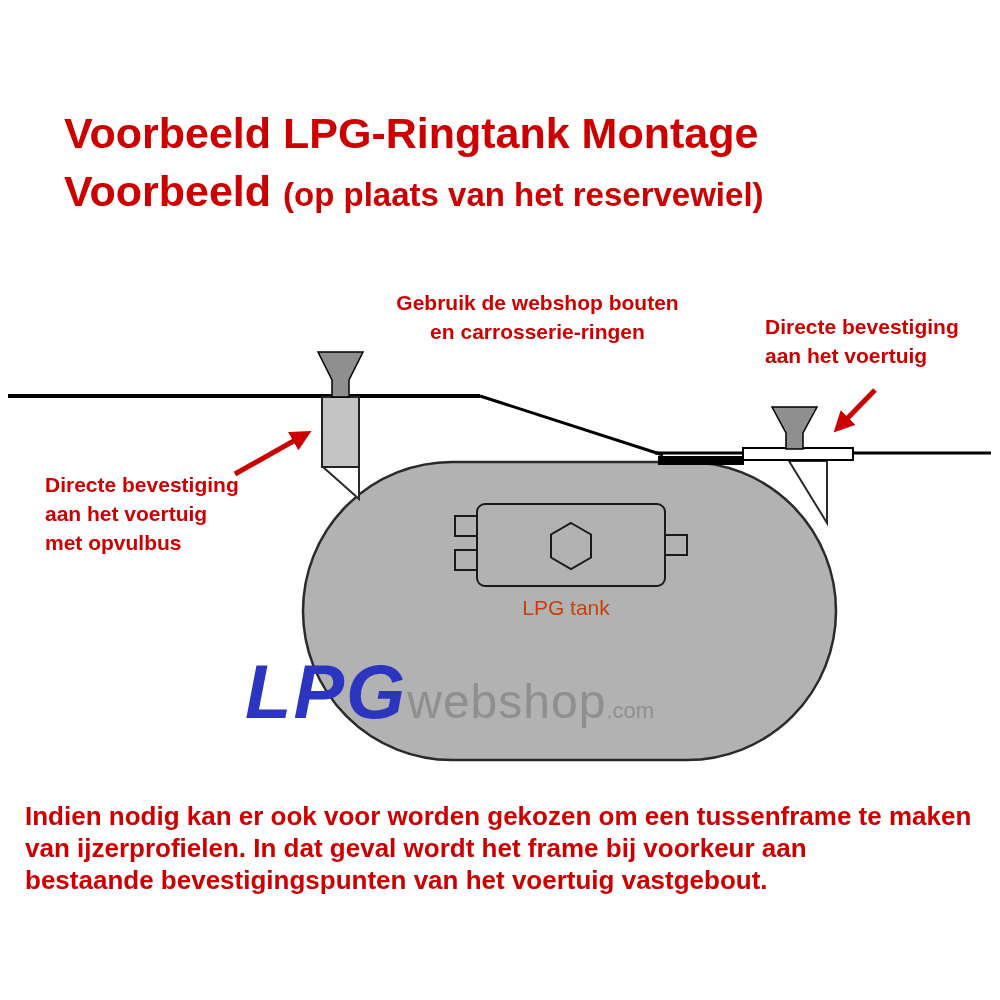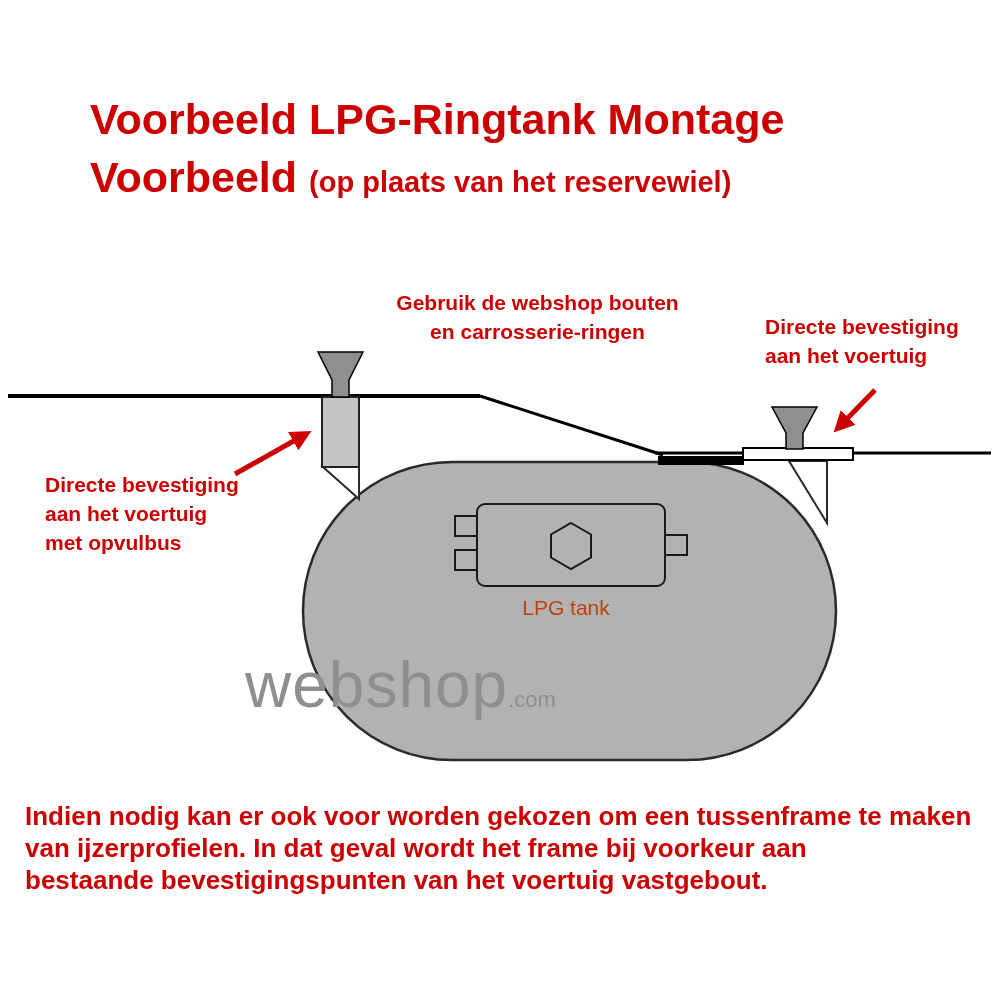--- a/index.html
+++ b/index.html
@@ -15,40 +15,40 @@
     width: 1000px;
     height: 1000px;
     position: relative;
     overflow: hidden;
     font-family: "Liberation Sans", "DejaVu Sans", sans-serif;
   }
   .abs { position: absolute; }
   .red-bold { color: var(--red); font-weight: bold; }
   .prelines { white-space: pre-line; }
 
-  #title { left: 64px; top: 90px; z-index: 2; margin-left: 26px; }
+  #title { left: 64px; top: 104px; z-index: 2; }
   #title-line1 { font-size: 43px; line-height: 58px; letter-spacing: 0px; }
   #title-line2 { font-size: 43px; line-height: 58px; }
-  #title-line2 .paren { font-size: 29px; }
+  #title-line2 .paren { font-size: 33px; }
 
   .annotation { font-size: 21px; line-height: 29px; z-index: 2; }
   #annotation-bolts { left: 390px; top: 288px; width: 295px; text-align: center; }
   #annotation-right { left: 765px; top: 312px; width: 230px; text-align: left; }
   #annotation-left  { left: 45px;  top: 470px; width: 240px; text-align: left; }
 
   #diagram-svg { left: 0; top: 0; width: 1000px; height: 1000px; z-index: 1; }
 
   #tank-label { left: 466px; top: 596px; width: 200px; text-align: center;
     font-size: 21px; color: #c2410c; z-index: 2; }
 
   #watermark { left: 245px; top: 648px; z-index: 3; display: flex;
     align-items: baseline; white-space: nowrap; }
   #watermark .wm-lpg { font-size: 76px; font-weight: bold; font-style: italic;
     color: var(--watermark-blue); letter-spacing: 2px; }
-  #watermark .wm-web { font-size: 64px; color: var(--watermark-gray);
+  #watermark .wm-web { font-size: 48px; color: var(--watermark-gray);
     letter-spacing: 1px; }
   #watermark .wm-com { font-size: 22px; color: var(--watermark-gray); }
 
   #footer-note { left: 25px; top: 800px; width: 965px;
     font-size: 26px; line-height: 32px; z-index: 2; }
 </style>
 </head>
 <body>
 
 <div id="title" class="abs">
@@ -99,19 +99,20 @@
   <rect x="665" y="535" width="22" height="20" fill="#b2b2b2" stroke="#1a1a1a" stroke-width="2"></rect>
   <polygon points="571,523 591,534.5 591,557.5 571,569 551,557.5 551,534.5" fill="#b2b2b2" stroke="#1a1a1a" stroke-width="2"></polygon>
 
   <line x1="235" y1="474" x2="306" y2="434" stroke="#cc0000" stroke-width="5" marker-end="url(#arrowhead)"></line>
   <line x1="875" y1="390" x2="838" y2="428" stroke="#cc0000" stroke-width="5" marker-end="url(#arrowhead)"></line>
 </svg>
 
 <div id="tank-label" class="abs">LPG tank</div>
 
 <div id="watermark" class="abs">
+  <span class="wm-lpg">LPG</span>
   <span class="wm-web">webshop</span>
   <span class="wm-com">.com</span>
 </div>
 
 <div id="footer-note" class="abs red-bold prelines">Indien nodig kan er ook voor worden gekozen om een tussenframe te maken
 van ijzerprofielen. In dat geval wordt het frame bij voorkeur aan
 bestaande bevestigingspunten van het voertuig vastgebout.</div>
 
 </body></html>

